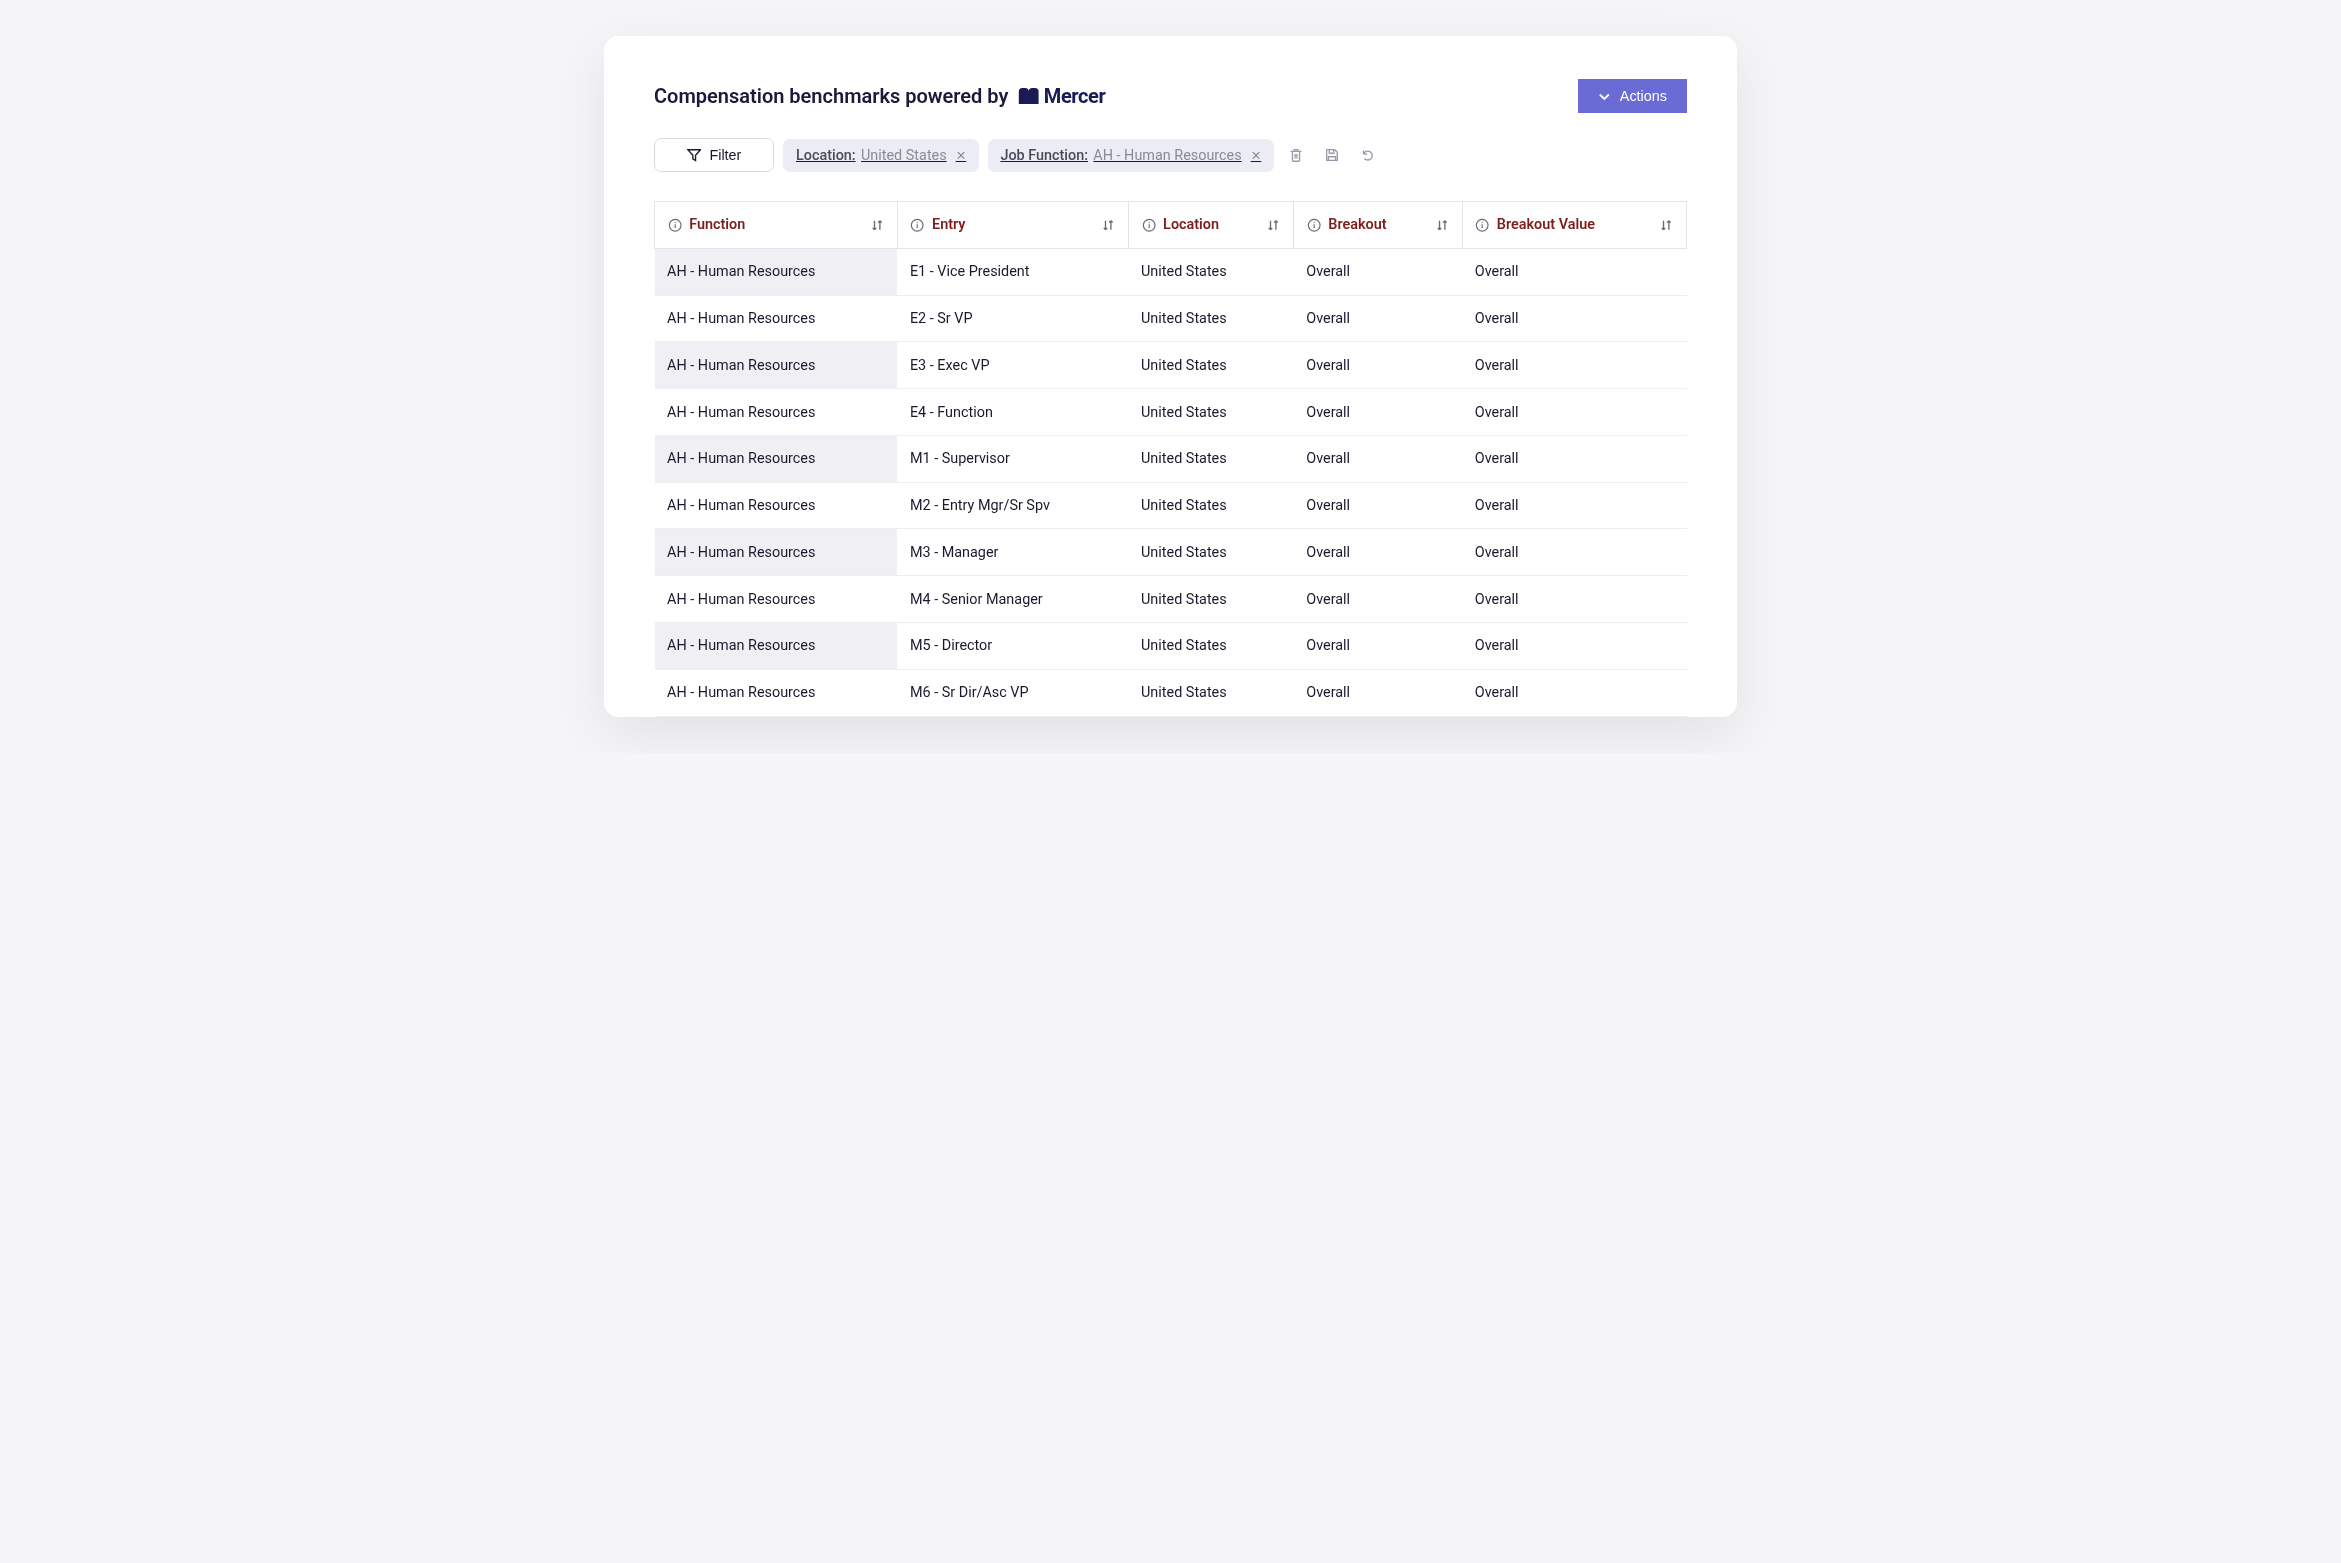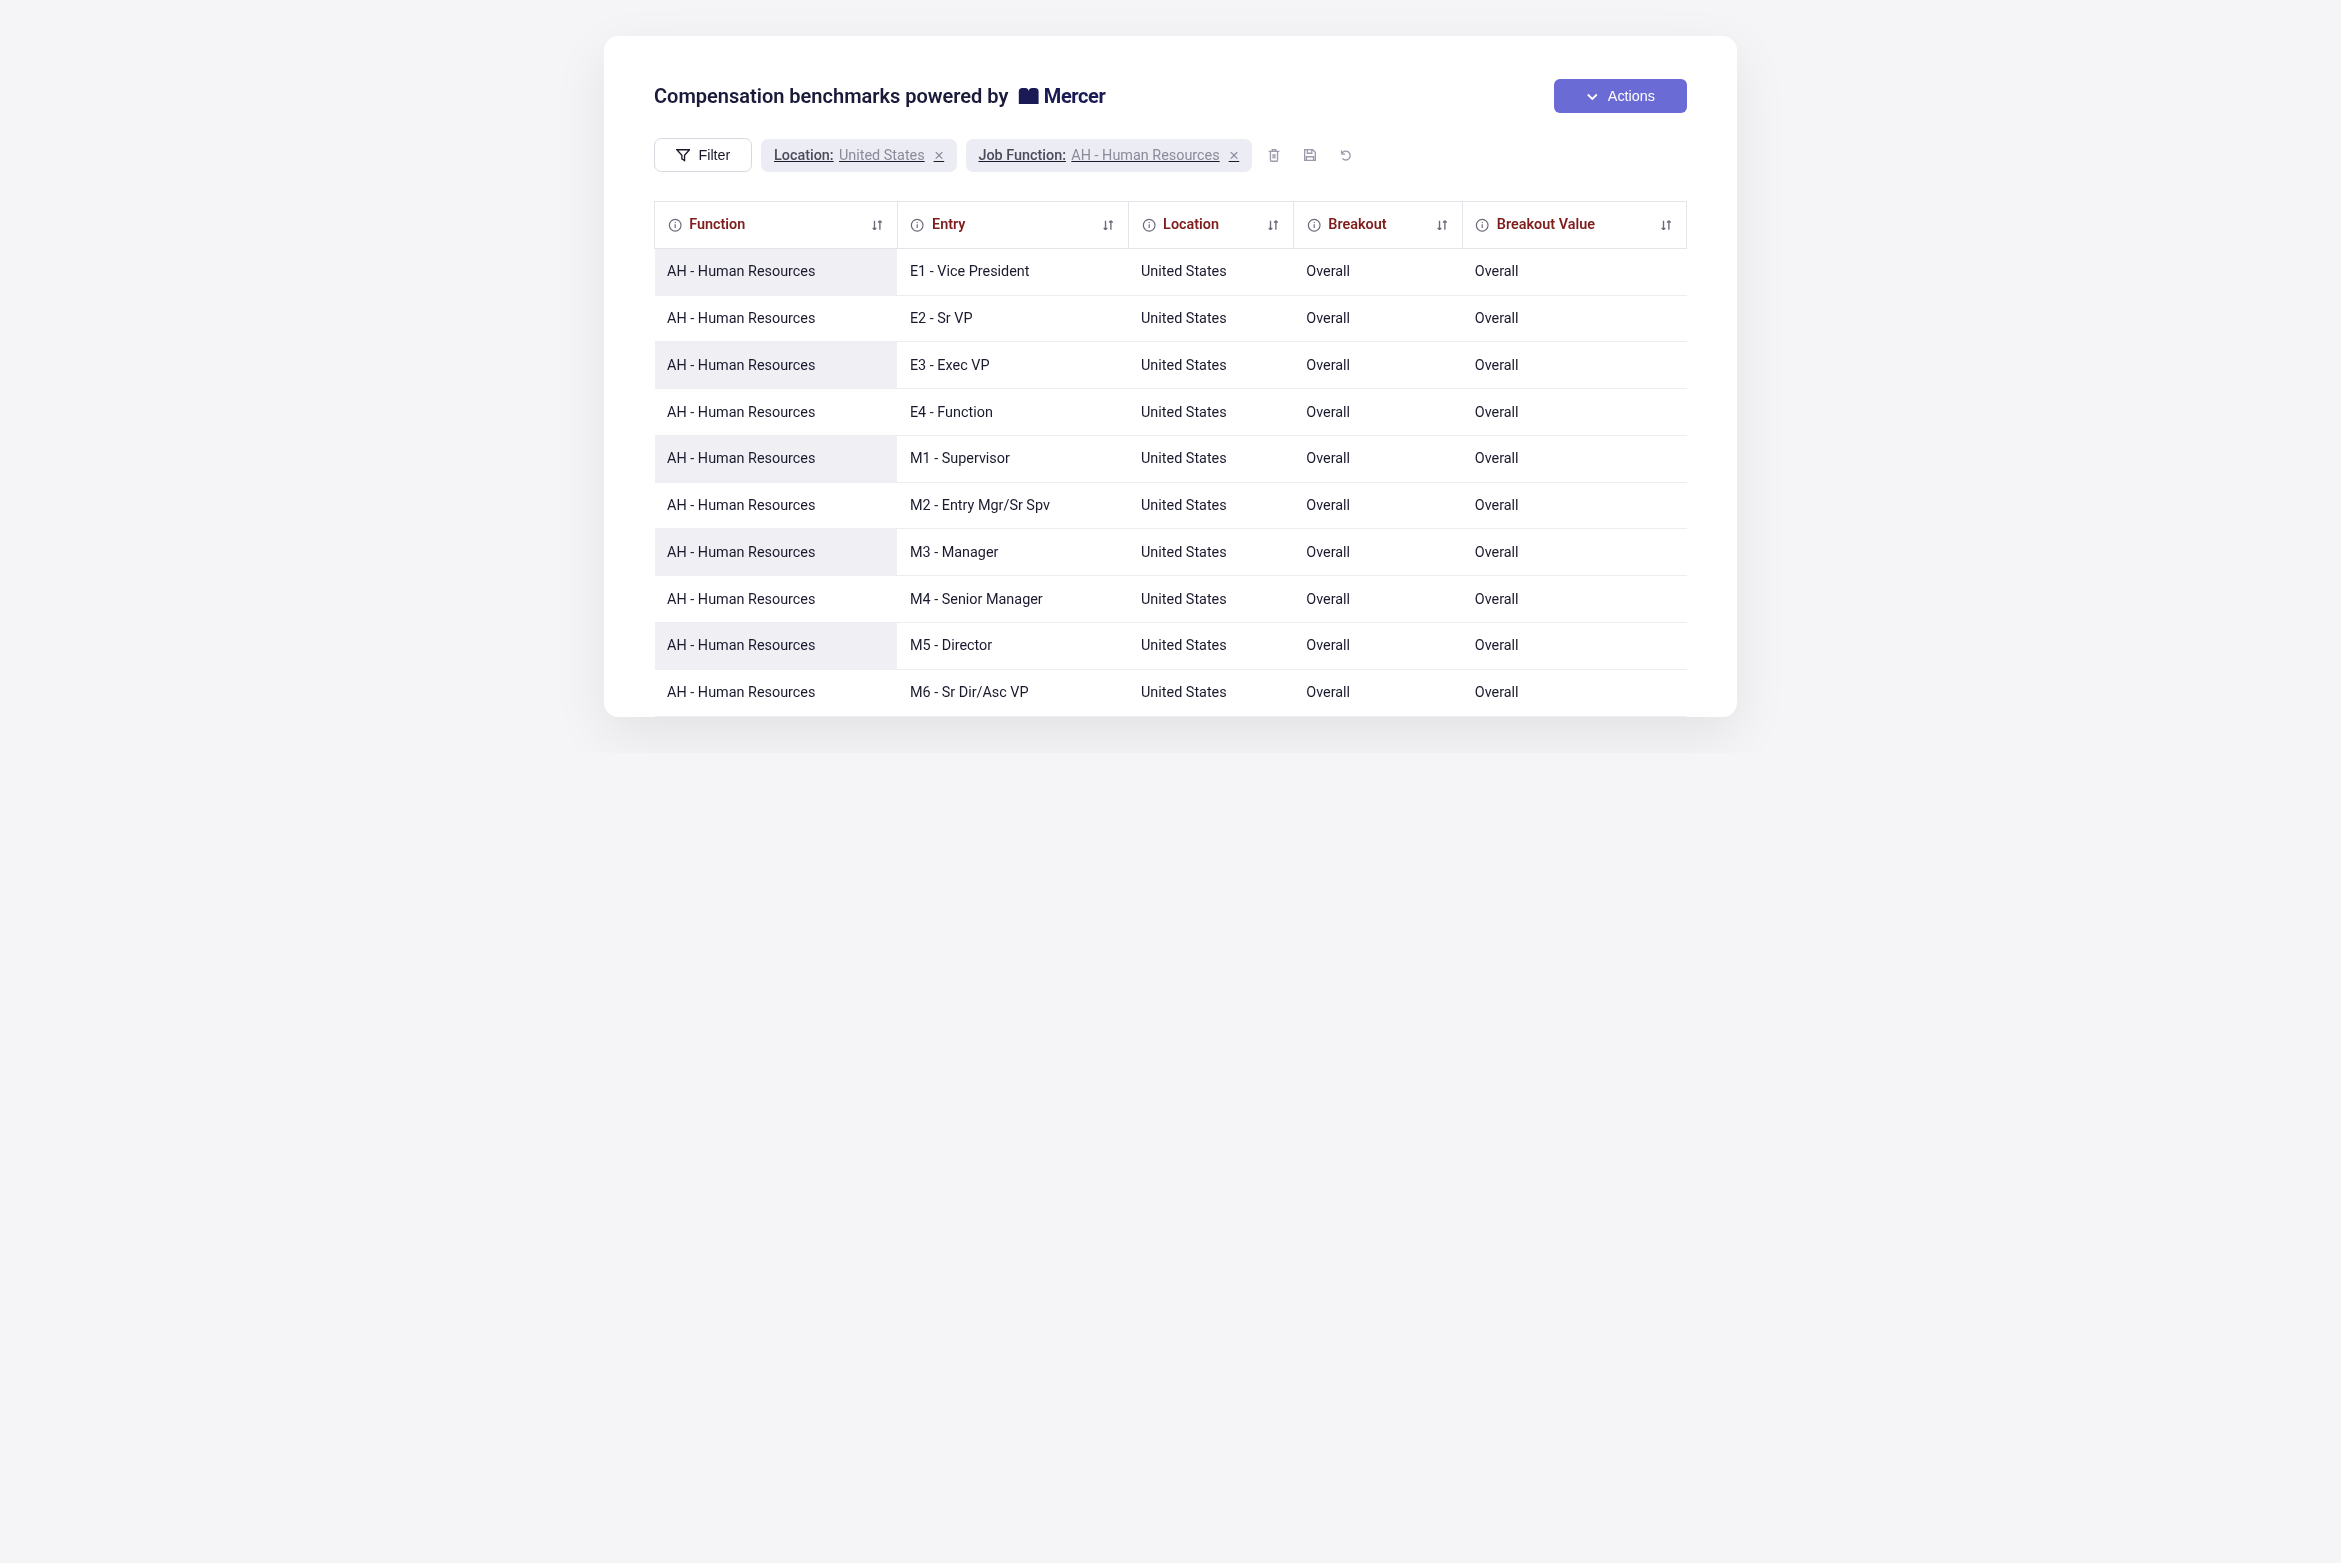--- a/index.html
+++ b/index.html
@@ -41,40 +41,40 @@
   .mercer-word {
     font-size: 20px;
     font-weight: 700;
     color: #1a1a55;
     letter-spacing: -0.4px;
   }
   .actions-btn {
     background: #6b6bd6;
     color: #fff;
     border: none;
-    border-radius: 6px;
-    padding: 9px 32px;
+    border-radius: 0;
+    padding: 9px 20px;
     font-size: 14.4px;
     font-weight: 500;
     display: flex;
     align-items: center;
     gap: 9px;
     cursor: pointer;
   }
   .filter-row {
     display: flex;
     align-items: center;
     gap: 9px;
     margin-bottom: 29px;
   }
   .filter-btn {
     background: #fff;
     border: 0.9px solid #d8d8e0;
     border-radius: 7.2px;
-    padding: 8px 21px;
+    padding: 8px 32px;
     font-size: 14.4px;
     color: #1a1a2e;
     display: flex;
     align-items: center;
     gap: 8px;
     cursor: pointer;
   }
   .filter-chip {
     background: #ececf4;
     border-radius: 7.2px;

